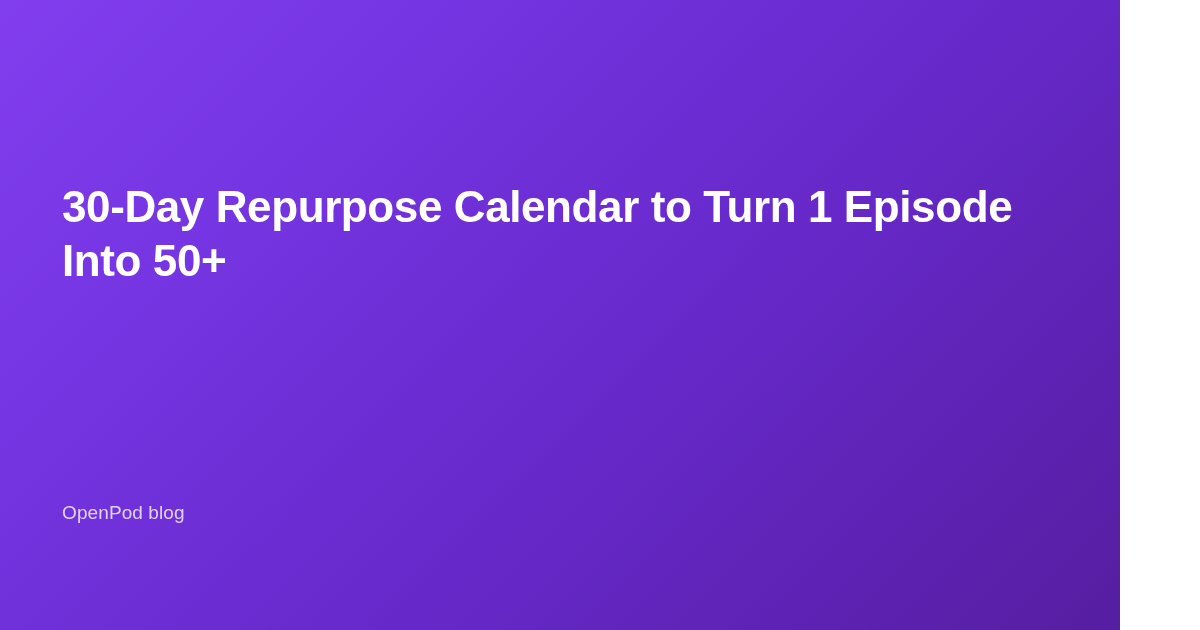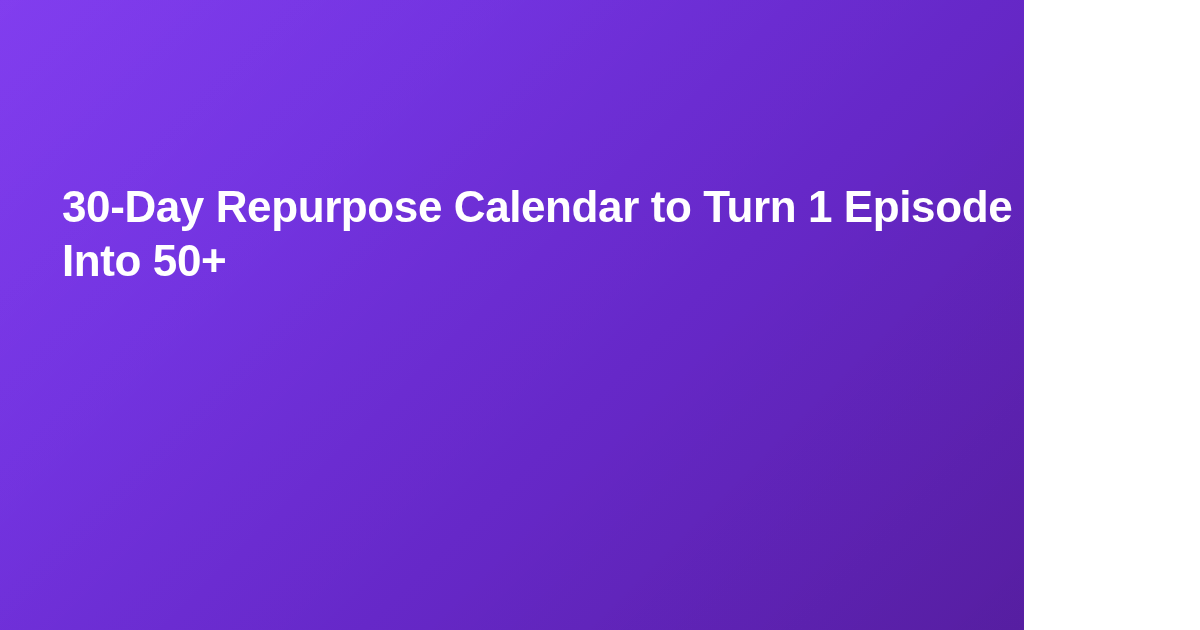--- a/index.html
+++ b/index.html
@@ -11,21 +11,21 @@
     width: 1200px;
     height: 630px;
     overflow: hidden;
     font-family: "Liberation Sans", sans-serif;
     background: #ffffff;
   }
 
   .og-card {
     position: relative;
     box-sizing: border-box;
-    width: 1024px;
+    width: 1120px;
     height: 630px;
     padding: 0 62px;
     display: flex;
     flex-direction: column;
     justify-content: flex-start;
     background-color: #6A2BCB;
     background-image: linear-gradient(135deg, #7C35EE 0%, #7130E0 28%, #6628C8 60%, #5A1FA8 100%);
     overflow: hidden;
   }
 
@@ -69,14 +69,15 @@
 </style>
 </head>
 <body>
 
 <div class="og-card">
 
   <div class="sheen"></div>
 
   <h1 class="headline">30-Day Repurpose Calendar to Turn 1 Episode Into 50+</h1>
 
+  <div class="site-label">OpenPod blog</div>
 
 </div>
 
 </body></html>

